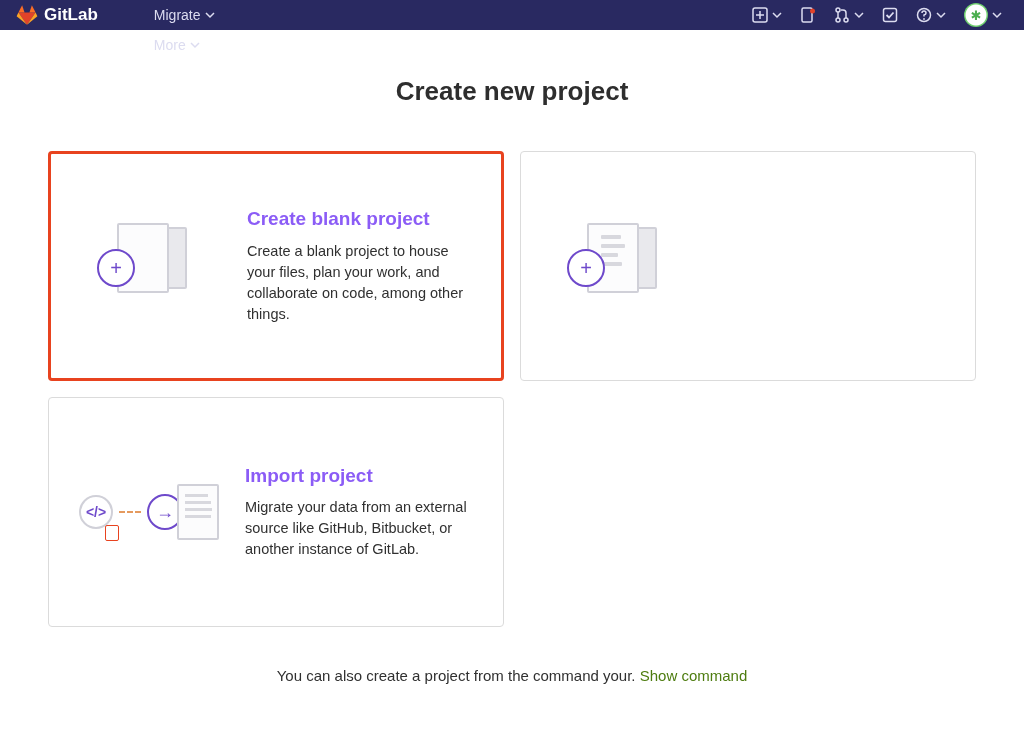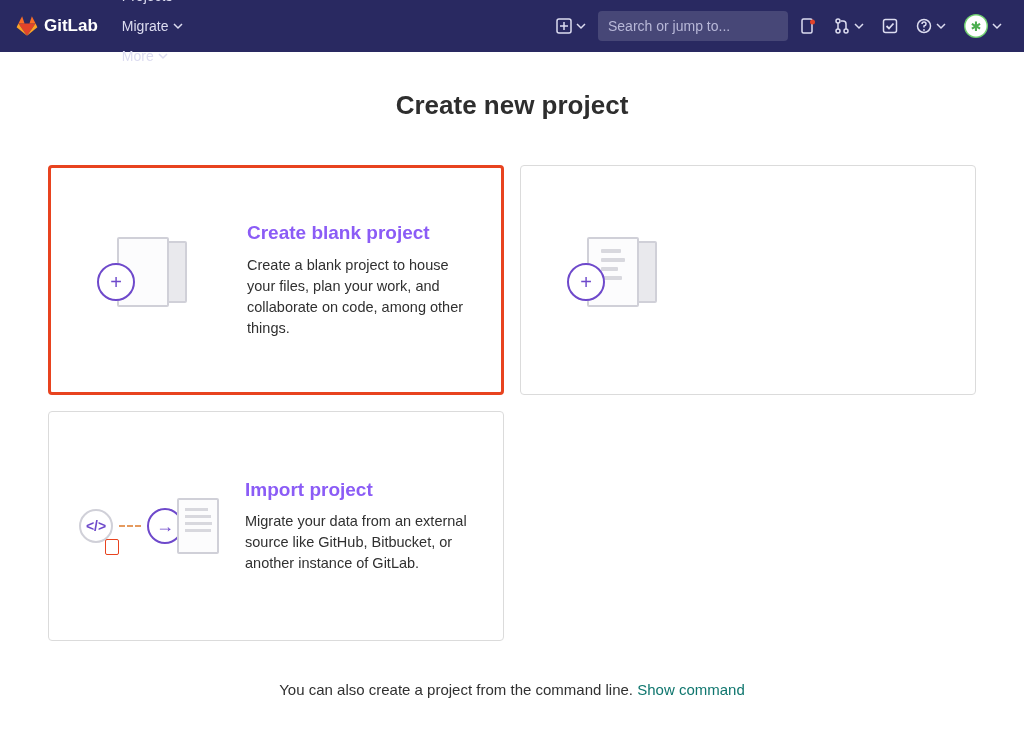--- a/index.html
+++ b/index.html
@@ -6,25 +6,26 @@
   body {
     font-family: -apple-system, BlinkMacSystemFont, "Segoe UI", Helvetica, Arial, sans-serif;
     background: #fff;
     color: #303030;
     font-size: 14px;
     overflow-y: scroll;
   }
   
   .navbar {
     background: #292961;
-    height: 52px;
+    height: 30px;
     display: flex;
     align-items: center;
     padding: 0 16px;
     color: #fff;
+    gap: 32px;
   }
   .nav-logo { display: flex; align-items: center; gap: 6px; cursor: pointer; }
   .nav-logo svg { width: 22px; height: 22px; }
   .nav-brand { font-size: 17px; font-weight: 600; color: #fff; }
   .nav-links { display: flex; margin-left: 14px; gap: 2px; flex-direction: column; }
   .nav-link {
     display: flex; align-items: center; gap: 4px;
     padding: 6px 10px; font-size: 14px; color: #dcdcf0;
     cursor: pointer; border-radius: 4px;
   }
@@ -56,21 +57,21 @@
     position: relative;
   }
   .avatar::before {
     content:"✱"; position:absolute; inset:0; display:flex;
     align-items:center; justify-content:center; font-size:13px; color:#4caf50;
   }
 
   
   .container {
     max-width: 960px;
-    margin: 0 auto;
+    margin: 8px auto;
     padding: 30px 16px 40px;
   }
   .page-title {
     text-align: center;
     font-size: 26px;
     font-weight: 700;
     color: #2e2e2e;
     margin: 8px 0 44px;
   }
   .cards {
@@ -108,21 +109,21 @@
     font-size: 14.5px;
     line-height: 1.45;
   }
 
   .footer-line {
     text-align: center;
     margin-top: 40px;
     font-size: 15px;
     color: #303030;
   }
-  .footer-line a { color: #0f766e; text-decoration: none; cursor: pointer; }
+  .footer-line a { color: #4d7c0f; text-decoration: none; cursor: pointer; }
 
   
   .doc-stack { position: relative; width: 80px; height: 90px; }
   .doc-back, .doc-front {
     position:absolute; border:2px solid #d0d0d8; background:#f4f4f6; border-radius:2px;
   }
   .doc-back { width:48px; height:62px; right:4px; top:6px; background:#e9e9ed; }
   .doc-front { width:52px; height:70px; left:6px; top:2px; background:#fcfcfd; }
   .doc-lines { position:absolute; left:12px; top:10px; right:8px; }
   .doc-lines span { display:block; height:4px; background:#d8d8de; margin-bottom:5px; border-radius:1px; }
@@ -200,27 +201,20 @@
     <div class="nav-icon-btn with-caret">
       <svg width="16" height="16" viewBox="0 0 16 16">
         <rect x="1" y="1" width="14" height="14" rx="2" fill="none" stroke="currentColor" stroke-width="1.5"></rect>
         <path d="M8 4 V12 M4 8 H12" stroke="currentColor" stroke-width="1.5"></path>
       </svg>
       <svg class="chev-down" viewBox="0 0 10 10">
           <path d="M1 3 L5 7 L9 3" fill="none" stroke="currentColor" stroke-width="1.5"></path>
         </svg>
     </div>
 
-    <div class="search-box">
-      <input type="text" placeholder="Search or jump to..." style="">
-      <svg width="14" height="14" viewBox="0 0 16 16">
-        <circle cx="7" cy="7" r="5" fill="none" stroke="currentColor" stroke-width="1.5"></circle>
-        <path d="M11 11 L15 15" stroke="currentColor" stroke-width="1.5"></path>
-      </svg>
-    </div>
 
     <div class="nav-icon-btn">
       <svg width="16" height="16" viewBox="0 0 16 16">
         <rect x="2" y="1" width="10" height="14" rx="1.5" fill="none" stroke="currentColor" stroke-width="1.5"></rect>
         <circle cx="12.5" cy="4" r="2.5" fill="#e24329"></circle>
       </svg>
     </div>
 
     <div class="nav-icon-btn with-caret">
       <svg width="16" height="16" viewBox="0 0 16 16">
@@ -314,15 +308,15 @@
       </div>
       <div class="card-body">
         <div class="card-title">Import project</div>
         <div class="card-desc">Migrate your data from an external source like GitHub, Bitbucket, or another instance of GitLab.</div>
       </div>
     </div>
 
   </div>
 
   <div class="footer-line">
-    <span>You can also create a project from the command line. </span><a>Show command</a>
+    <span>You can also create a project from the command your. </span><a>Show command</a>
   </div>
 </div>
 
 </body></html>

